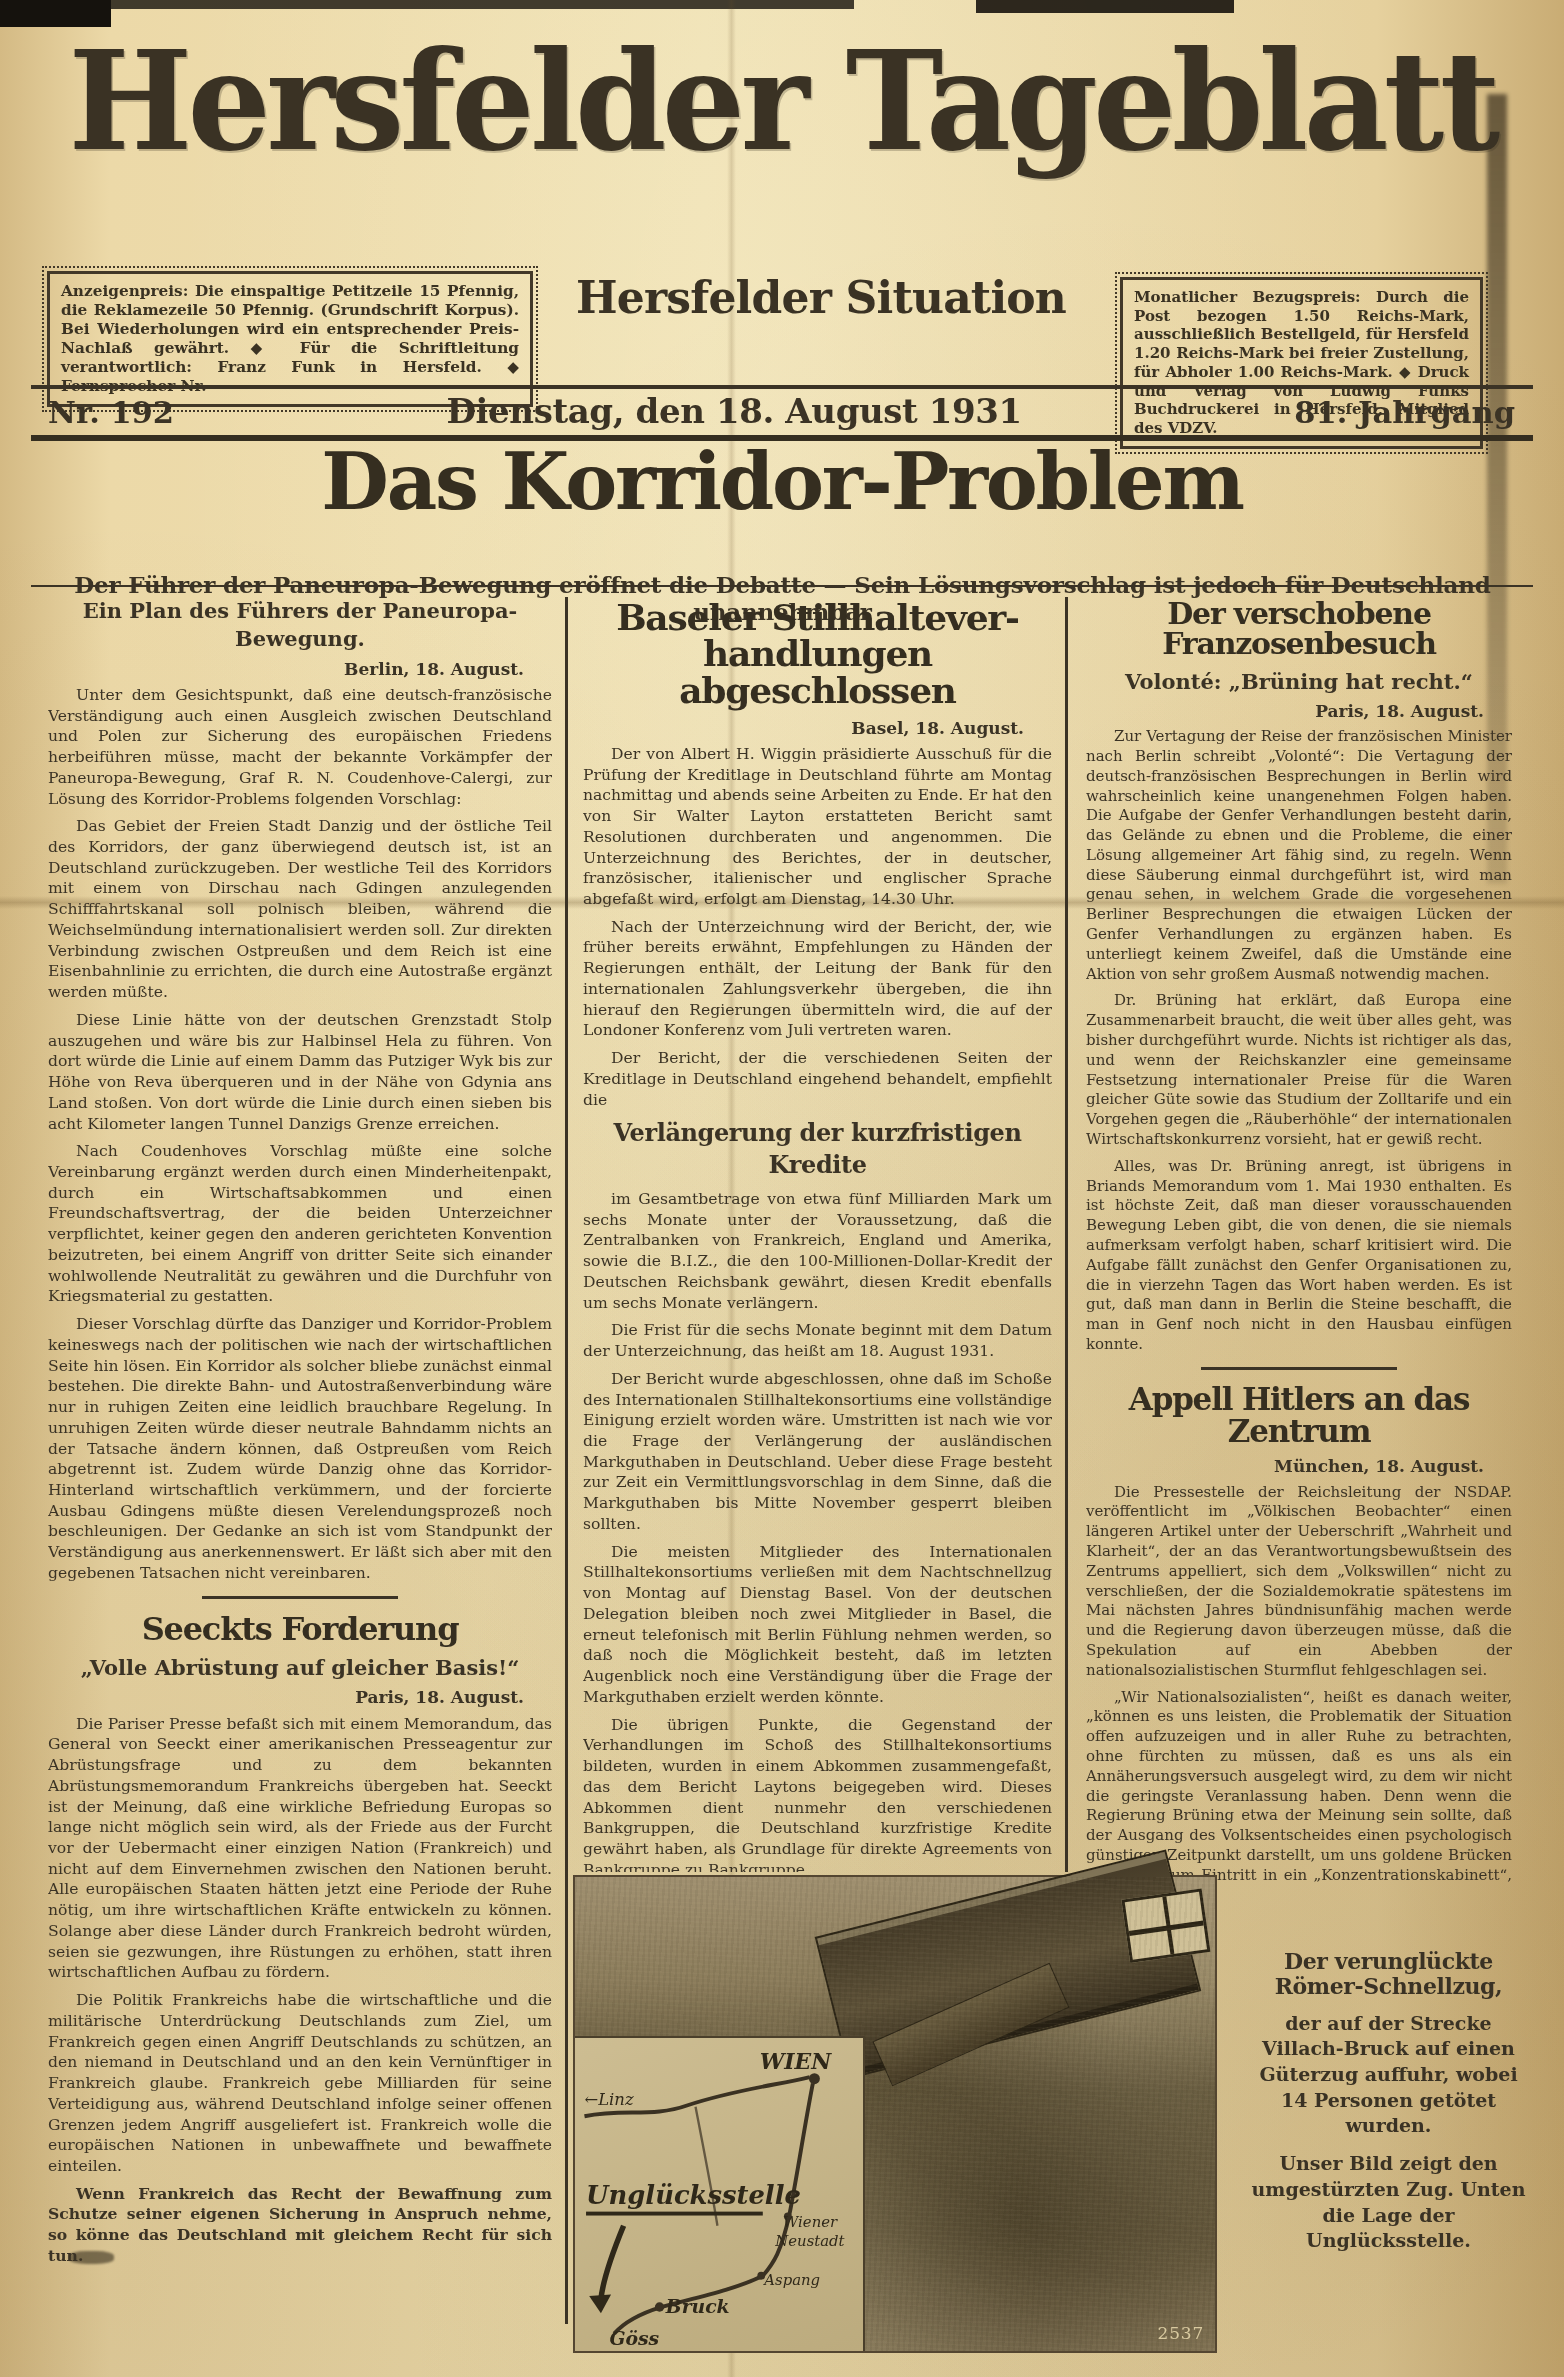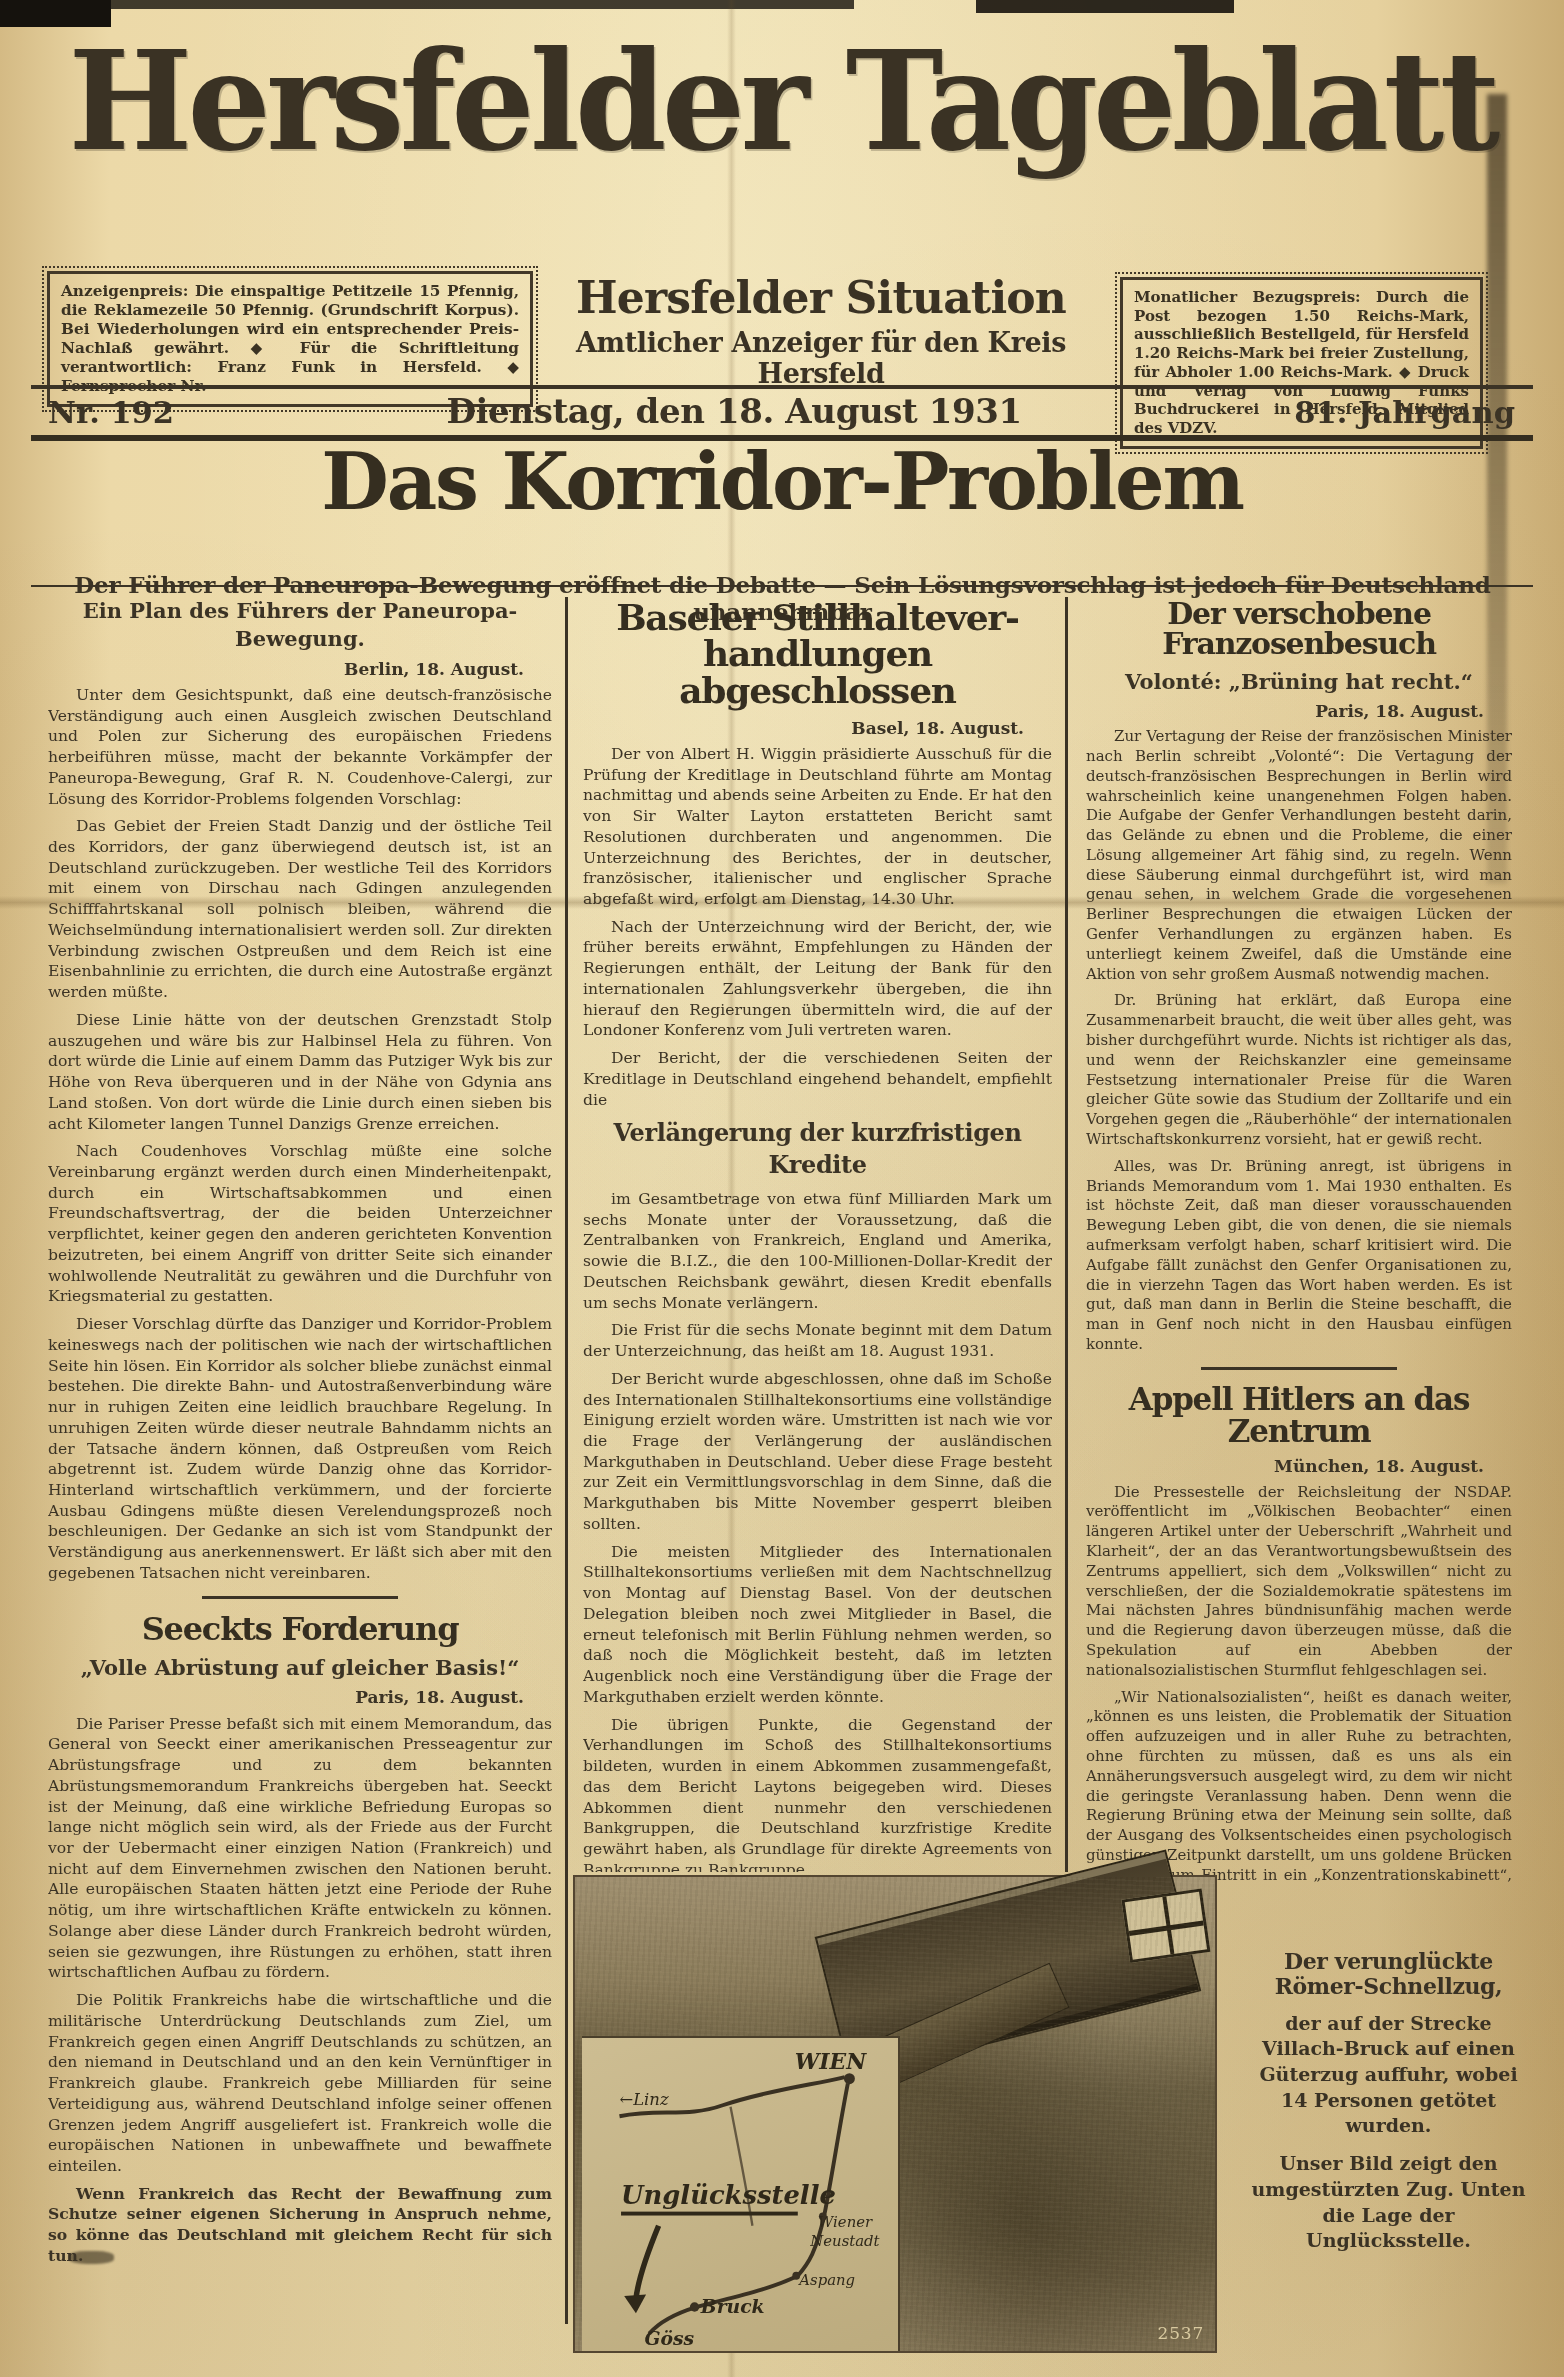--- a/index.html
+++ b/index.html
@@ -79,22 +79,22 @@
     background:linear-gradient(180deg,#453b28,#5d5138 55%,#39301f);border:2.3px solid #2c2516;
     box-shadow:inset 0 7px 0 rgba(215,200,158,.4), inset 0 -6.3px 0 rgba(20,16,8,.5);}
   .train-end{position:absolute;right:-23.5px;top:28%;width:75px;height:58px;transform:rotate(6deg);
     background:#cfc097;border:3.1px solid #2c2516;}
   .train-end::before{content:"";position:absolute;left:50%;top:0;width:4.7px;height:100%;background:#2c2516;}
   .train-end::after{content:"";position:absolute;top:50%;left:0;height:4.7px;width:100%;background:#2c2516;}
   .debris{position:absolute;right:23%;top:26%;width:30%;height:10%;transform:rotate(-24deg);
     background:linear-gradient(180deg,#6a5d40,#473c26);border:1.6px solid #2c2516;}
   .photo-number{position:absolute;right:11px;bottom:7.8px;font-size:17px;color:#d9caa0;letter-spacing:0.8px;}
 
-  .map{position:absolute;left:7px;bottom:0;width:45%;height:66%;
-    background:linear-gradient(160deg,#cdbd92,#bcab7e);border-right:2.3px solid #4a3f2b;border-top:2.3px solid #4a3f2b;padding-left:28px;}
+  .map{position:absolute;left:0;bottom:0;width:45%;height:66%;
+    background:linear-gradient(160deg,#cdbd92,#bcab7e);border-right:2.3px solid #4a3f2b;border-top:2.3px solid #4a3f2b;}
   .map svg{width:100%;height:100%;}
 
   .caption{position:absolute;left:1251px;top:1949px;width:275px;text-align:center;color:#3a3224;}
   .caption .ct{font-weight:bold;font-size:22px;line-height:1.15;margin-bottom:11px;letter-spacing:-0.4px;}
   .caption .cb{font-size:19px;font-weight:bold;line-height:1.35;margin-bottom:12.5px;}
   .caption .cn{font-size:19px;font-weight:bold;line-height:1.35;}
 </style>
 </head>
 <body>
 
@@ -107,21 +107,20 @@
   <div class="crease-h"></div>
   <div class="crease-v"></div>
   <div class="smudge"></div>
 
   <div class="masthead">Hersfelder Tageblatt</div>
 
   <div class="infobox left">Anzeigenpreis: Die einspaltige Petitzeile 15 Pfennig, die Reklamezeile 50 Pfennig. (Grundschrift Korpus). Bei Wiederholungen wird ein entsprechender Preis-Nachlaß gewährt. ◆ Für die Schriftleitung verantwortlich: Franz Funk in Hersfeld. ◆ Fernsprecher Nr.</div>
 
   <div class="subtitle">
     <div class="l1">Hersfelder Situation</div>
-    <div class="l2">Amtlicher Anzeiger für den Kreis Hersfeld</div>
   </div>
 
   <div class="infobox right">Monatlicher Bezugspreis: Durch die Post bezogen 1.50 Reichs-Mark, ausschließlich Bestellgeld, für Hersfeld 1.20 Reichs-Mark bei freier Zustellung, für Abholer 1.00 Reichs-Mark. ◆ Druck und Verlag von Ludwig Funks Buchdruckerei in Hersfeld, Mitglied des VDZV.</div>
 
   <div class="rule-a"></div>
   <div class="datebar">
     <span class="issue">Nr. 192</span>
     <span class="date">Dienstag, den 18. August 1931</span>
     <span class="volume">81. Jahrgang</span>
   </div>

